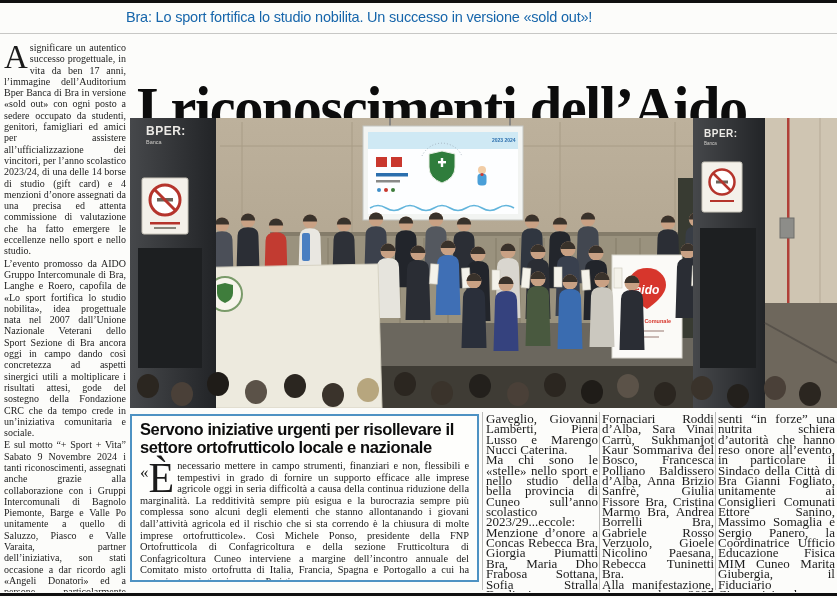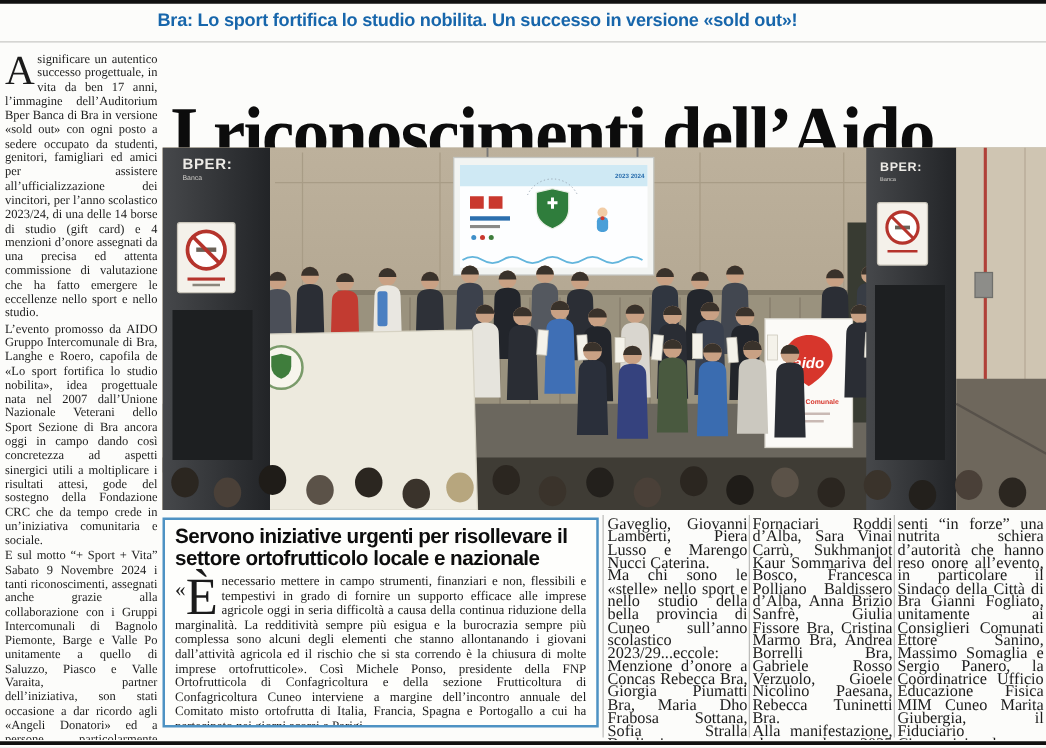--- a/index.html
+++ b/index.html
@@ -3,21 +3,21 @@
 <meta charset="utf-8">
 <style>
   html,body{margin:0;padding:0;background:#e9e9e7;}
   .page{position:relative;width:837px;height:598px;background:#fcfcfa;overflow:hidden;
         font-family:"Liberation Serif",serif;color:#161616;}
   .rule{position:absolute;left:0;width:837px;background:#101010;}
   .rule-top{top:0;height:3px;}
   .rule-bottom{top:593px;height:3px;}
   .rule-thin{position:absolute;left:0;top:33px;width:837px;height:1px;background:#c7c7c5;}
   .kicker{position:absolute;left:126px;top:9px;width:690px;
-          font-family:"Liberation Sans",sans-serif;font-weight:bold;font-size:14.5px;
+          font-family:"Liberation Sans",sans-serif;font-weight:normal;font-size:14.5px;
           letter-spacing:-0.2px;color:#1766ab;}
   .headline{position:absolute;left:136px;top:31px;width:740px;
             font-family:"Liberation Serif",serif;font-weight:bold;font-size:62px;
             letter-spacing:-1.5px;color:#0c0c0c;transform:scaleX(0.94);transform-origin:left top;
             white-space:nowrap;}
   .leftcol{position:absolute;left:4px;top:42px;width:122px;height:550px;overflow:hidden;
            font-size:10px;line-height:11.3px;text-align:justify;color:#1b1b1b;}
   .leftcol p{margin:0 0 1px 0;}
   .dropcap{float:left;font-size:33px;line-height:27px;padding:2px 2px 0 0;font-weight:normal;}
   .photo{position:absolute;left:130px;top:118px;width:707px;height:290px;background:#b3a792;}

